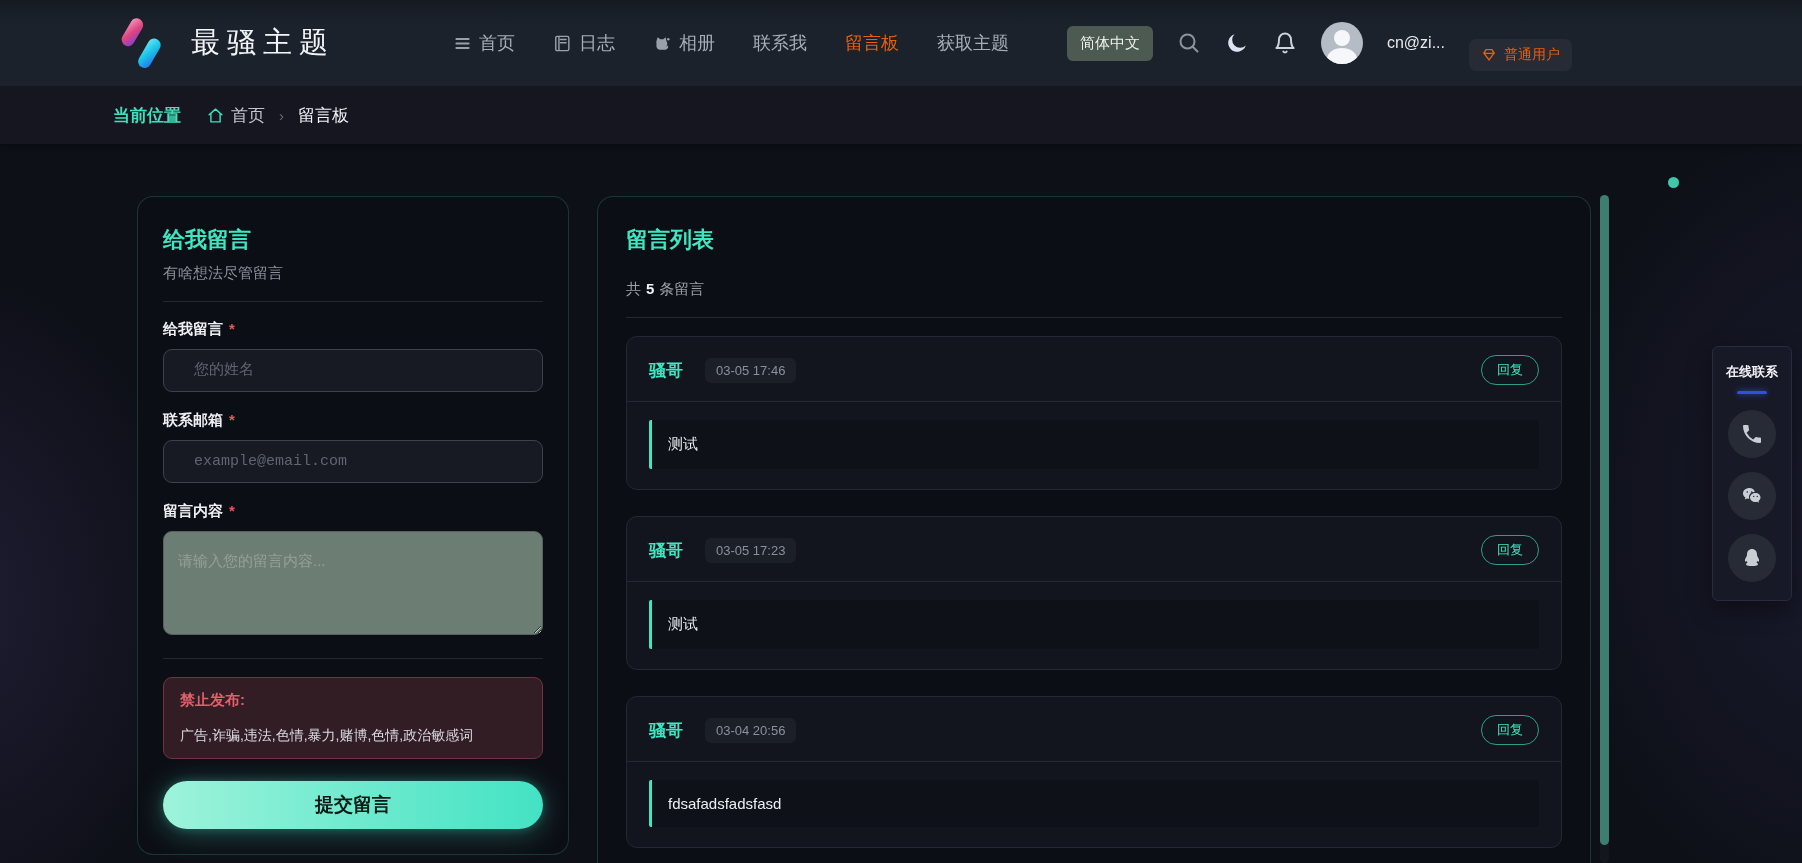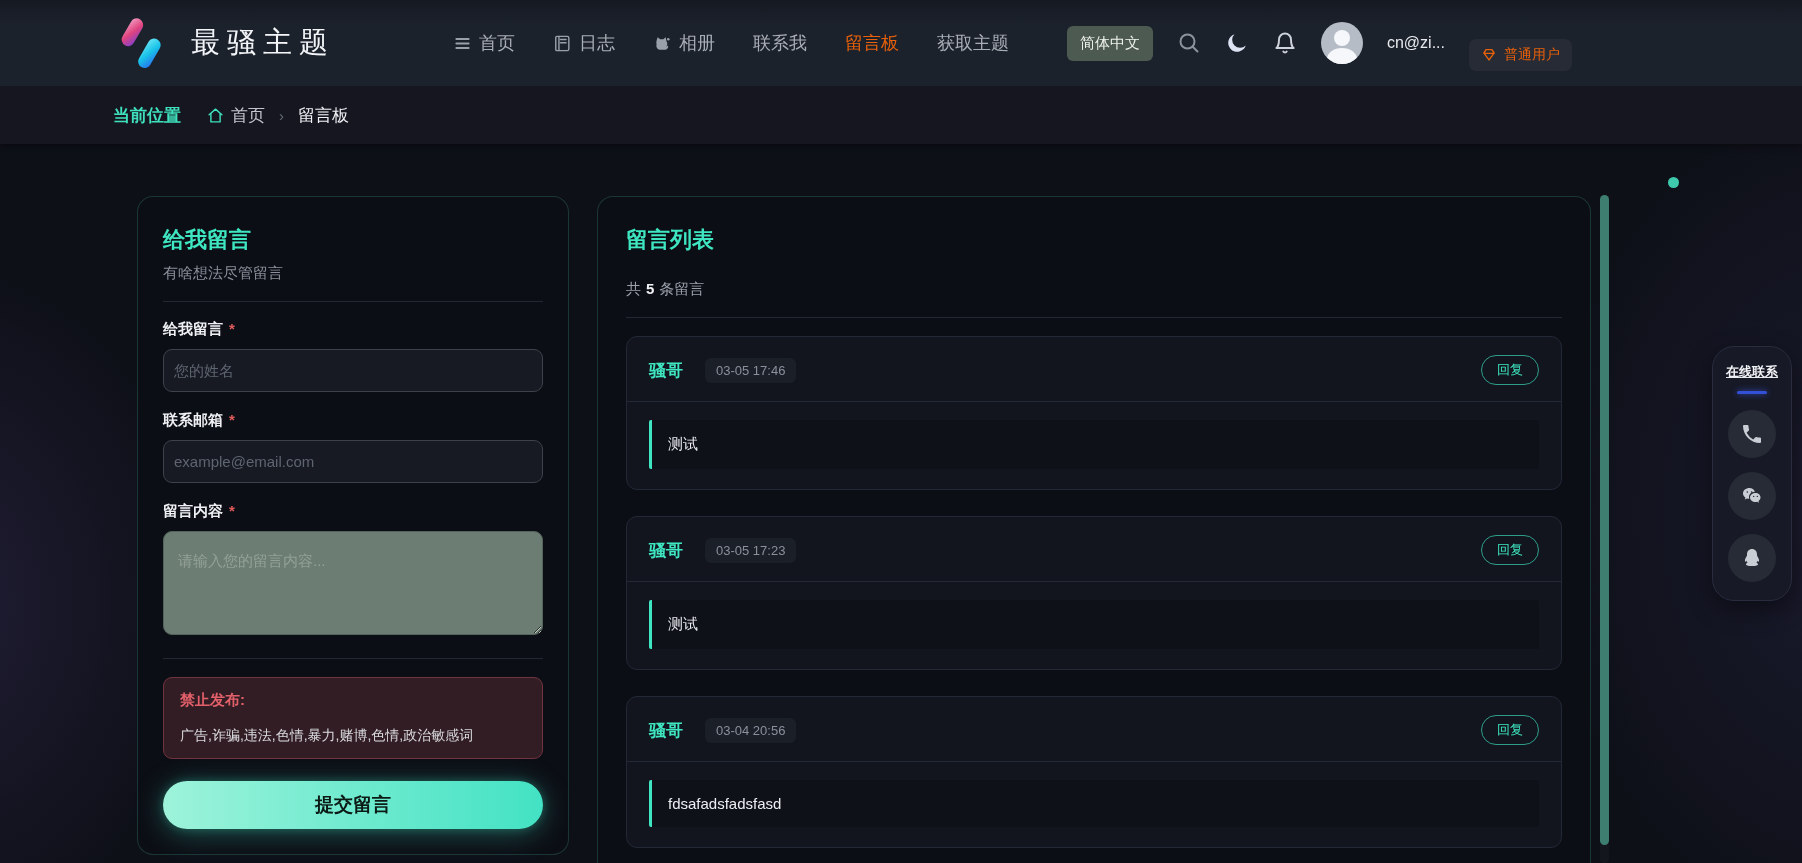--- a/index.html
+++ b/index.html
@@ -89,22 +89,22 @@
 
   
   .form-card { width:432px; padding:28px 25px 25px; flex:none; }
   .panel-title { color:#3ee6c1; font-size:22px; font-weight:bold; }
   .panel-sub { color:#8b919c; font-size:15px; margin-top:9px; }
   .divider { height:1px; background:#232733; margin:18px 0; }
   .field-label { font-size:15px; font-weight:bold; color:#eef0f4; margin-bottom:10px; display:flex; gap:6px; }
   .req { color:#e25c5c; }
   .text-input {
     width:100%; height:43px; background:#171a22; border:1px solid #3c414b;
-    border-radius:9px; padding:0 10px; color:#dfe3e9; font-size:15px;
-    font-family:Liberation Sans, sans-serif; outline:none;
+    border-radius:9px; padding:0 30px; color:#dfe3e9; font-size:15px;
+    font-family:Liberation Mono, monospace; outline:none;
   }
   .text-input::placeholder { color:#5e6570; }
   .field { margin-bottom:19px; }
   .msg-textarea {
     width:100%; height:104px; background:#6c7d73; border:1px solid #55645b;
     border-radius:9px; padding:20px 14px; color:#e8efe9; font-size:15px;
     font-family:inherit; outline:none; resize:both;
   }
   .msg-textarea::placeholder { color:#93a198; }
   .warning-box {
@@ -155,24 +155,23 @@
     background:#3d7e70; border-radius:5px; cursor:pointer;
   }
   .teal-dot {
     position:absolute; left:1668px; top:177px; width:11px; height:11px;
     border-radius:50%; background:#3ec9ac;
   }
 
   
   .contact-panel {
     position:absolute; left:1712px; top:346px; width:80px;
-    background:#171926; border:1px solid #282c3e; border-radius:22px;
+    background:#171926; border:1px solid #282c3e; border-radius:6px;
     padding:16px 0 18px; display:flex; flex-direction:column; align-items:center;
     box-shadow:0 8px 24px rgba(0,0,0,.45);
-    text-decoration:underline;
   }
   .contact-title { color:#f0f2f5; font-size:13px; font-weight:bold; white-space:nowrap; }
   .contact-underline { width:30px; height:3px; border-radius:2px; background:#3350d8;
     margin:10px 0 16px; box-shadow:0 0 6px rgba(60,90,230,.8); }
   .contact-btn {
     width:48px; height:48px; border-radius:50%; background:#262b35; border:none;
     cursor:pointer; display:flex; align-items:center; justify-content:center;
     margin-bottom:14px;
   }
   .contact-btn:last-child { margin-bottom:0; }

